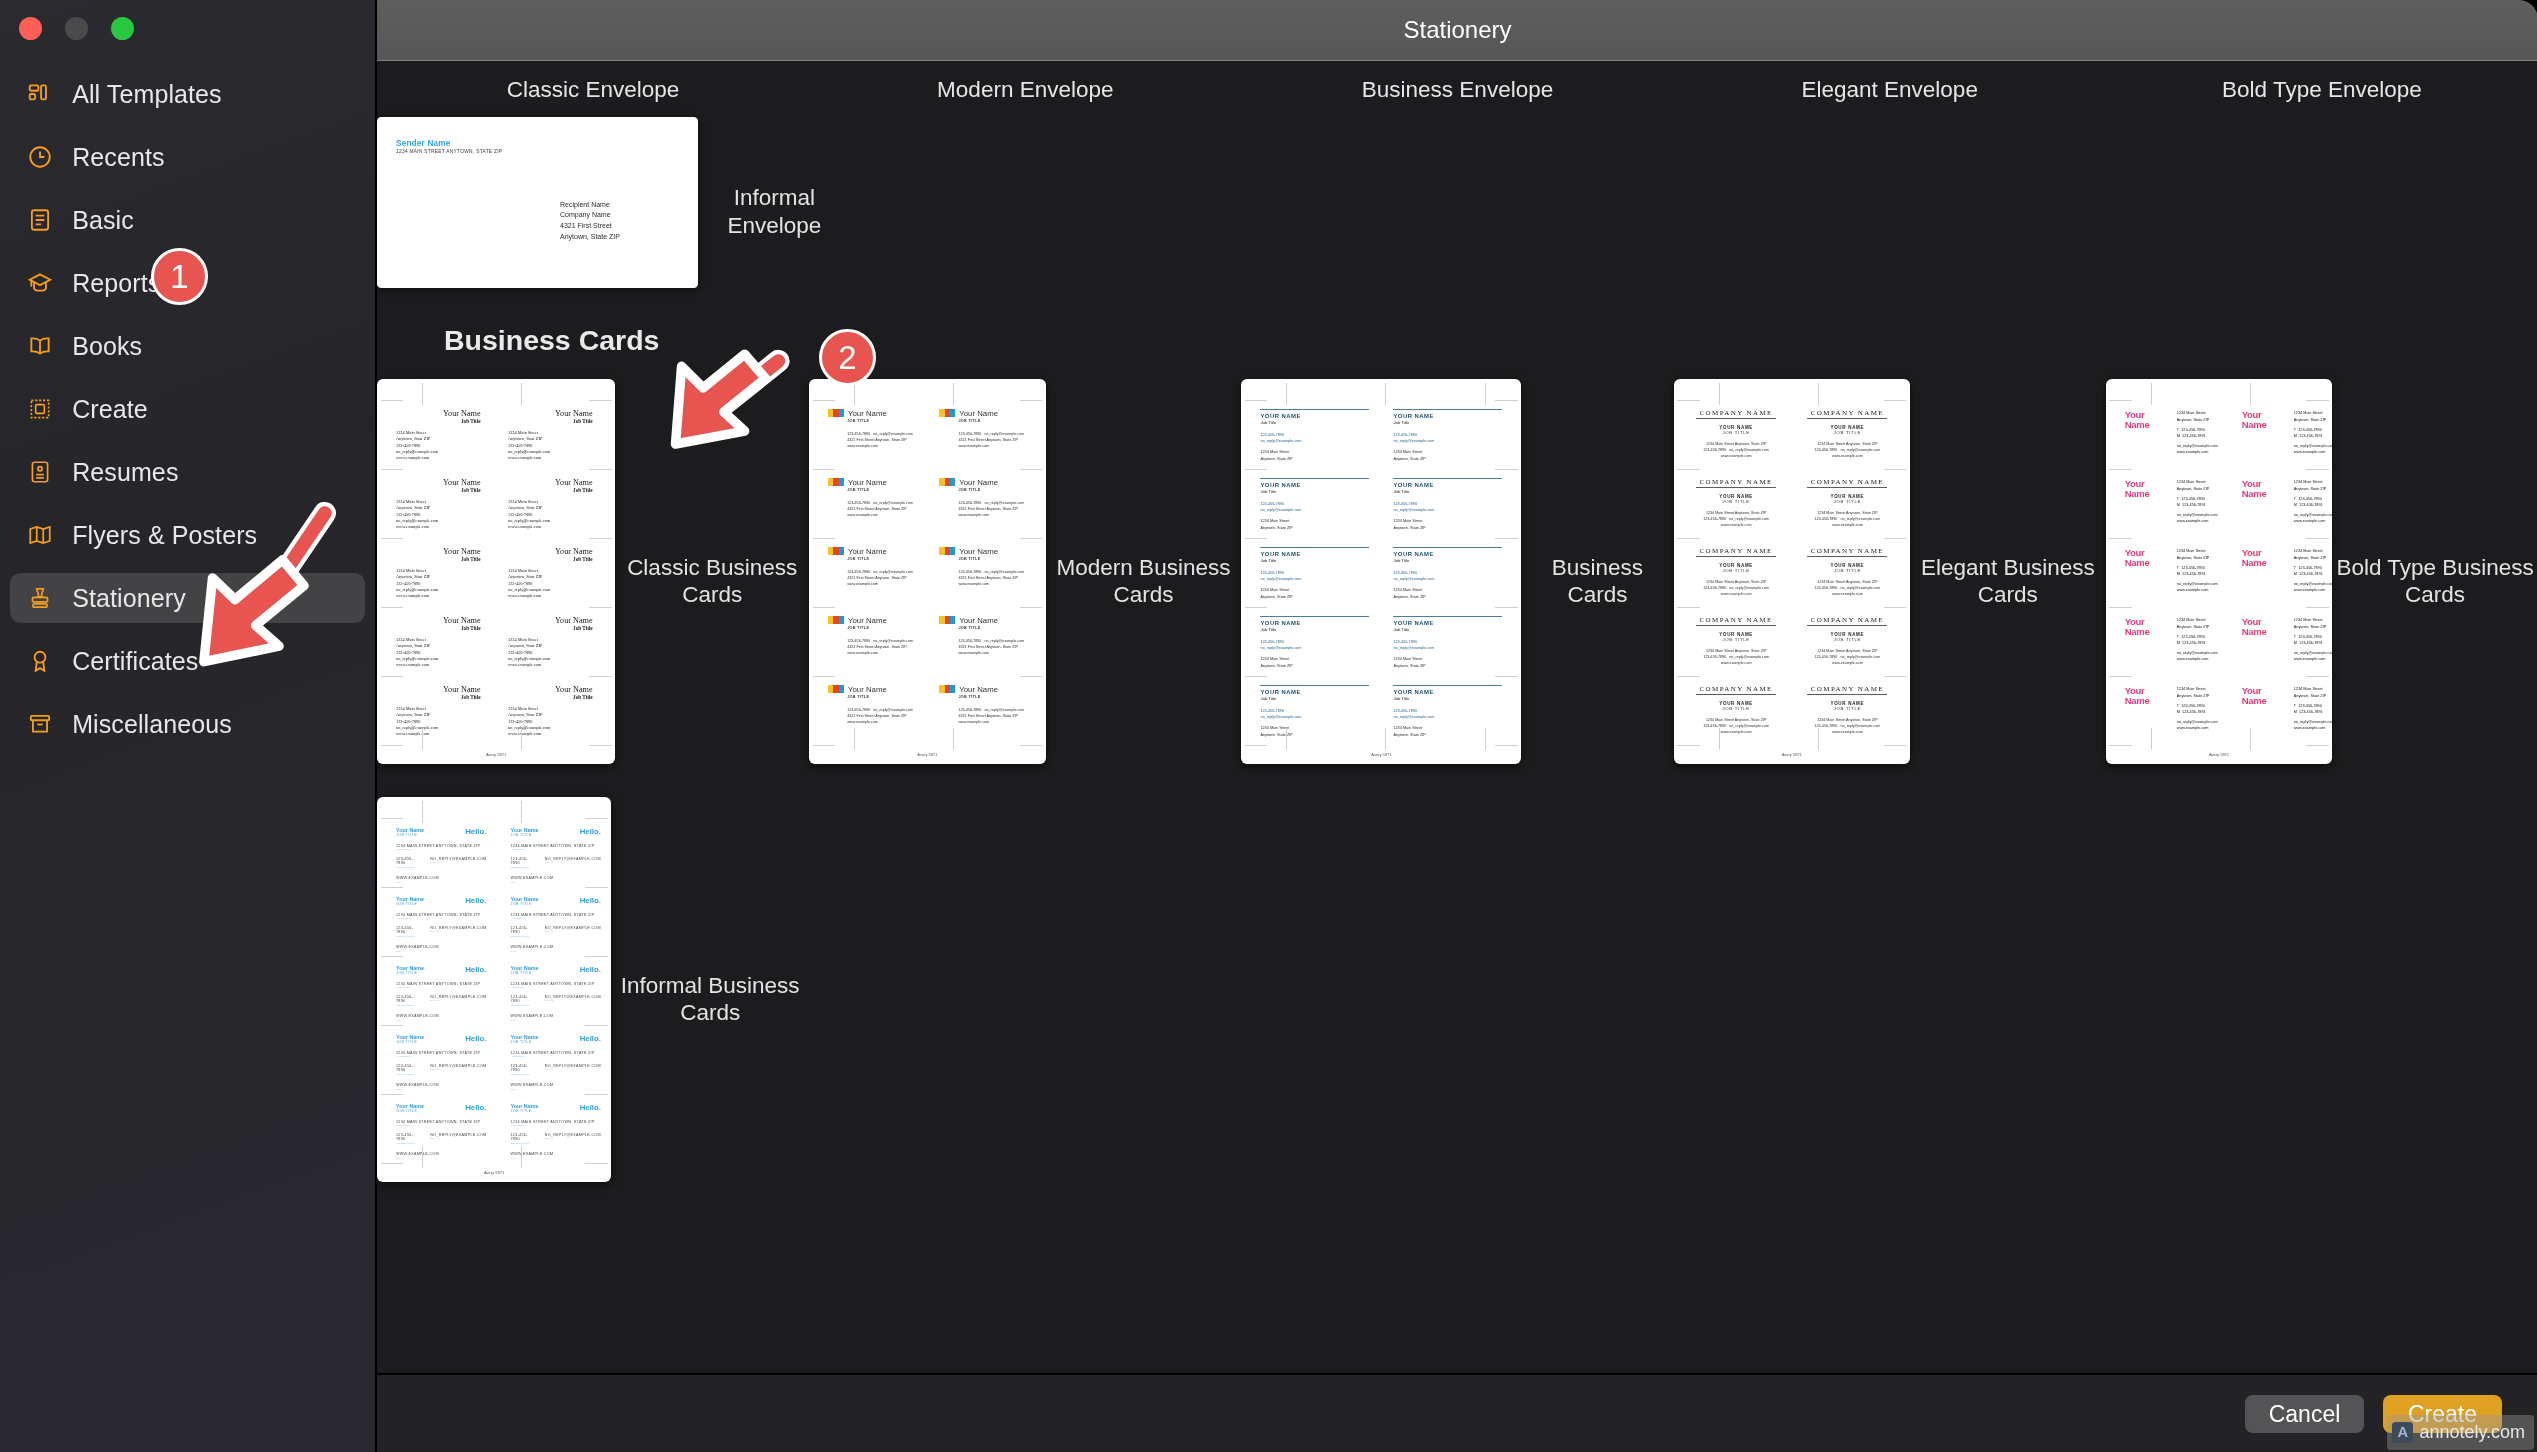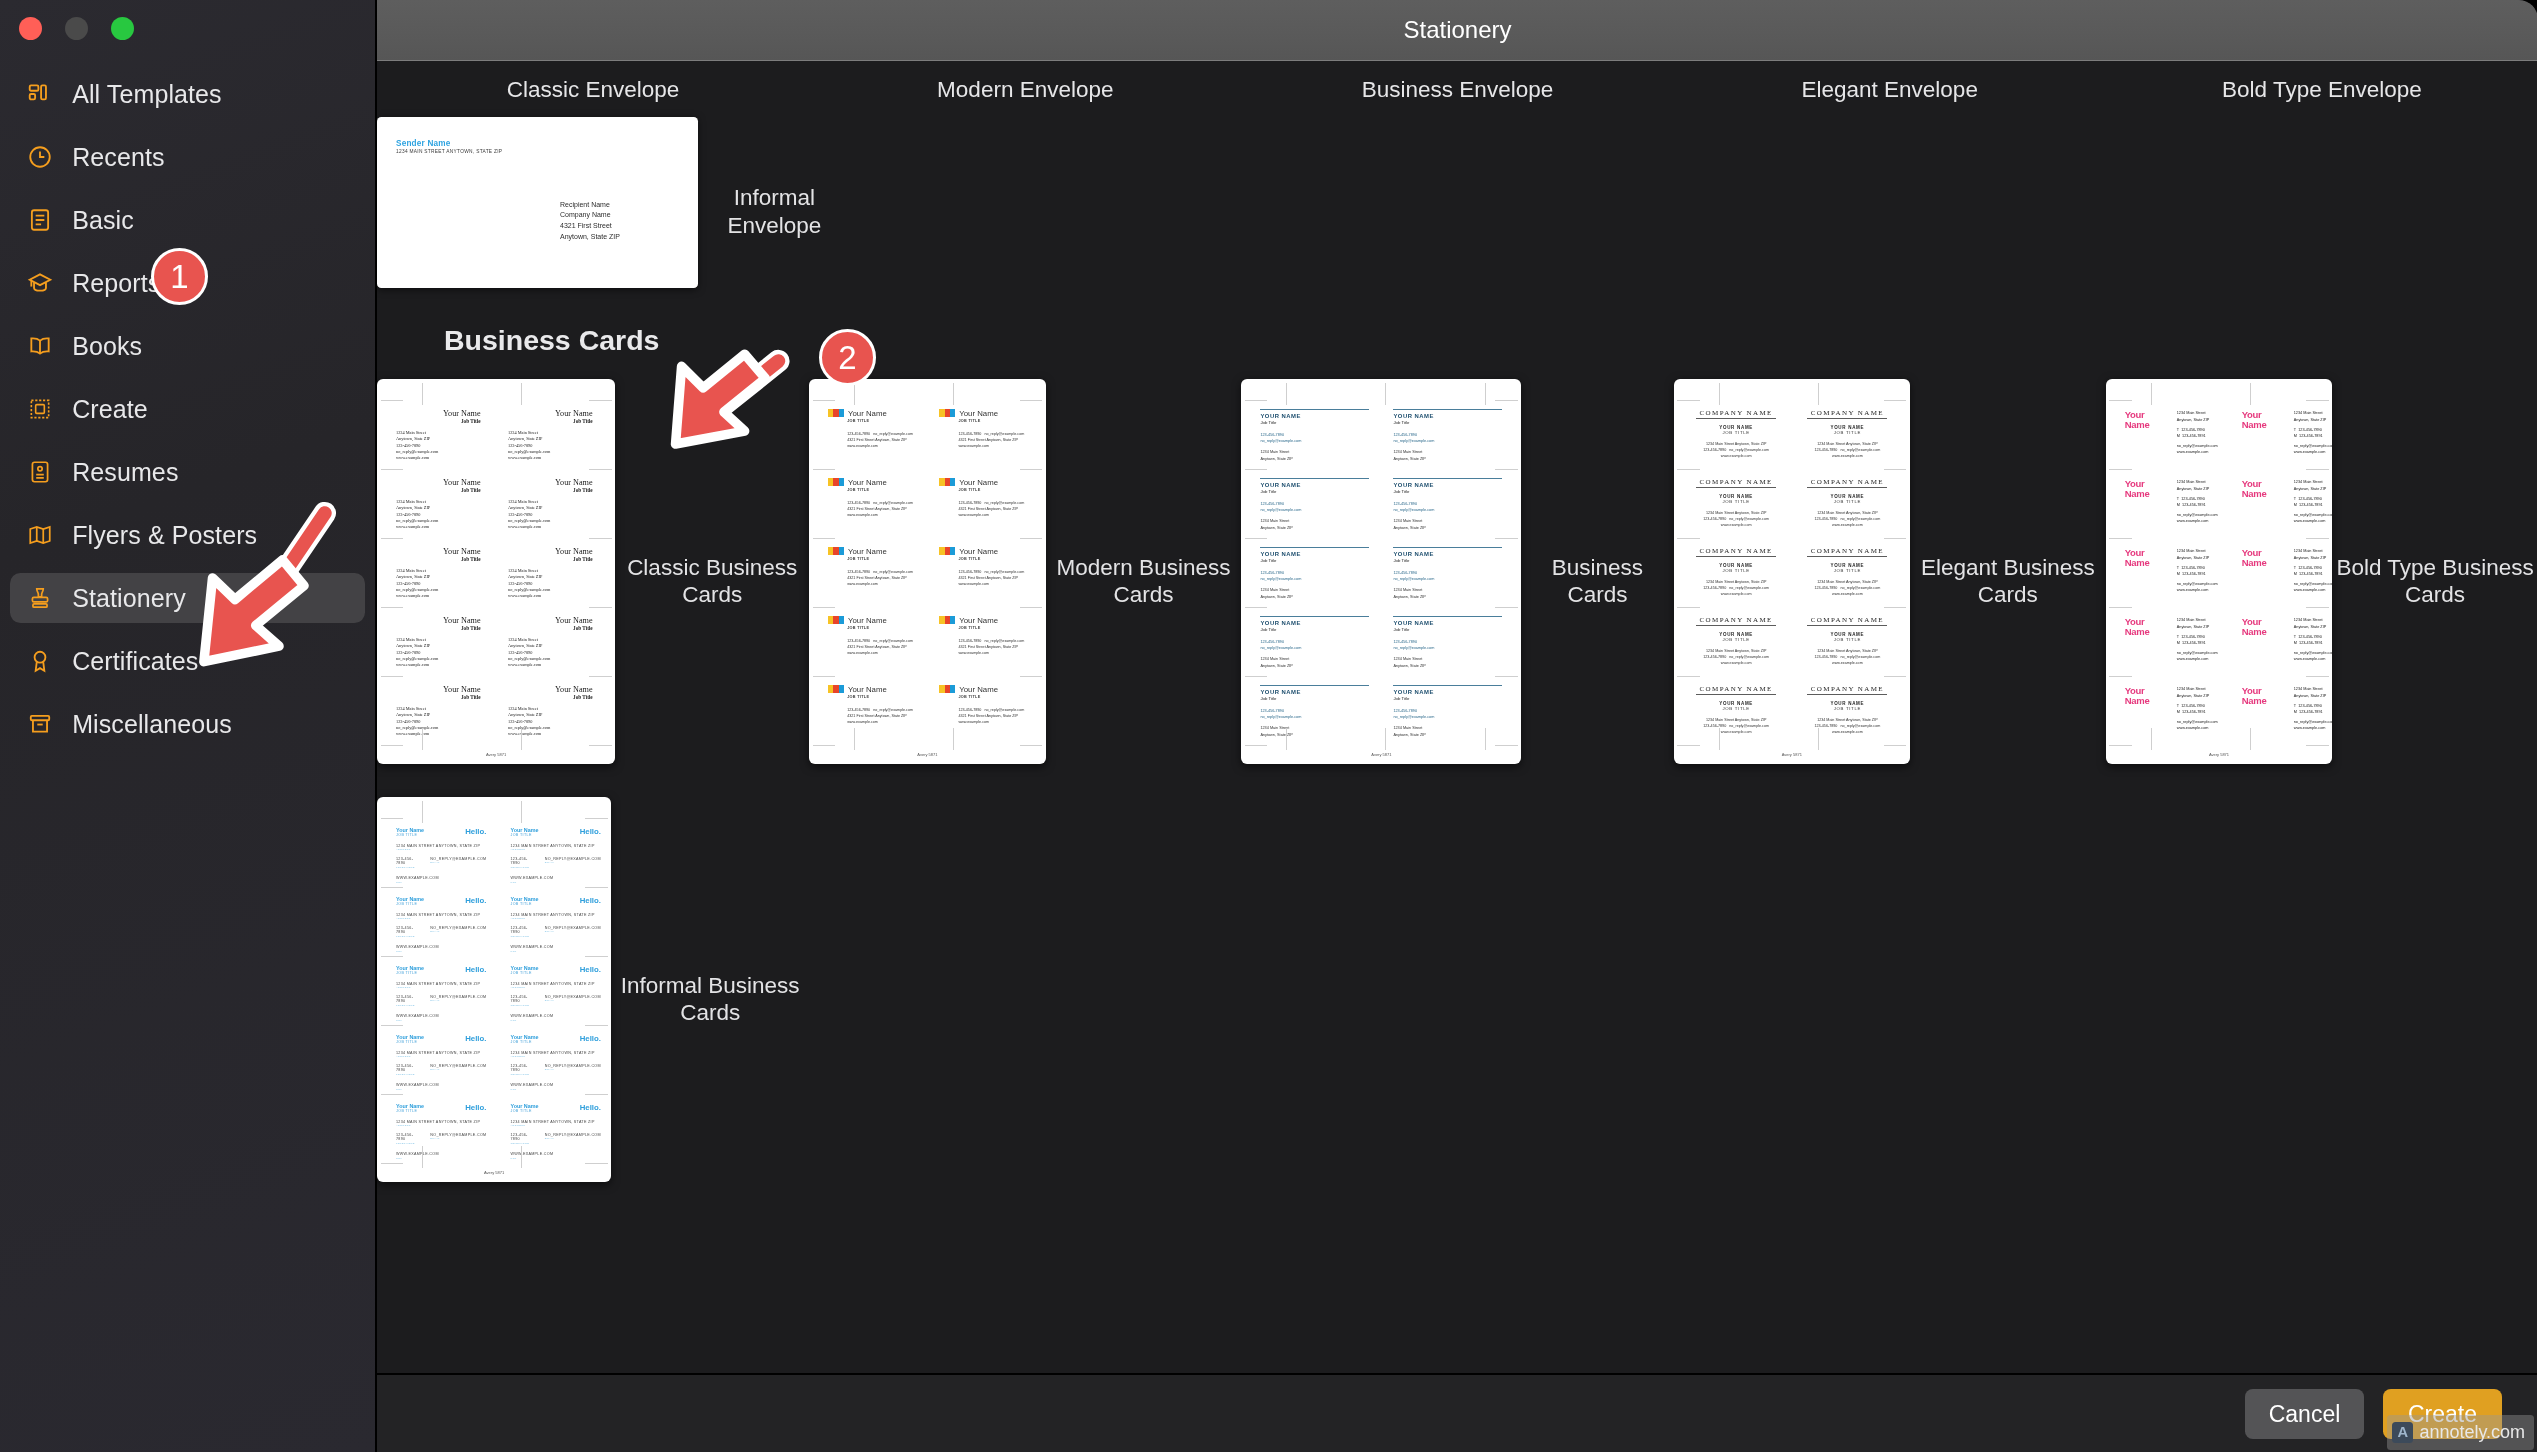--- a/index.html
+++ b/index.html
@@ -186,21 +186,21 @@
   
   #footer {
     height: 80px; flex: 0 0 80px;
     background: #232325;
     border-top: 2.6px solid #000;
     display: flex; align-items: center; justify-content: flex-end;
     padding-right: 36px; gap: 19px;
     position: relative;
   }
   .btn {
-    height: 50px; min-width: 119px; border-radius: 7.8px;
+    height: 38px; min-width: 119px; border-radius: 7.8px;
     display: flex; align-items: center; justify-content: center;
     font-size: 23px; color: #fff; border: none; cursor: default;
   }
   .btn.cancel { background: #545456; }
   .btn.create { background: #e0a021; }
 
   #watermark {
     position: absolute; right: 4.3px; bottom: 3.5px;
     height: 35px; padding: 0 8.6px 0 5.2px;
     background: rgba(150,150,150,.42);

